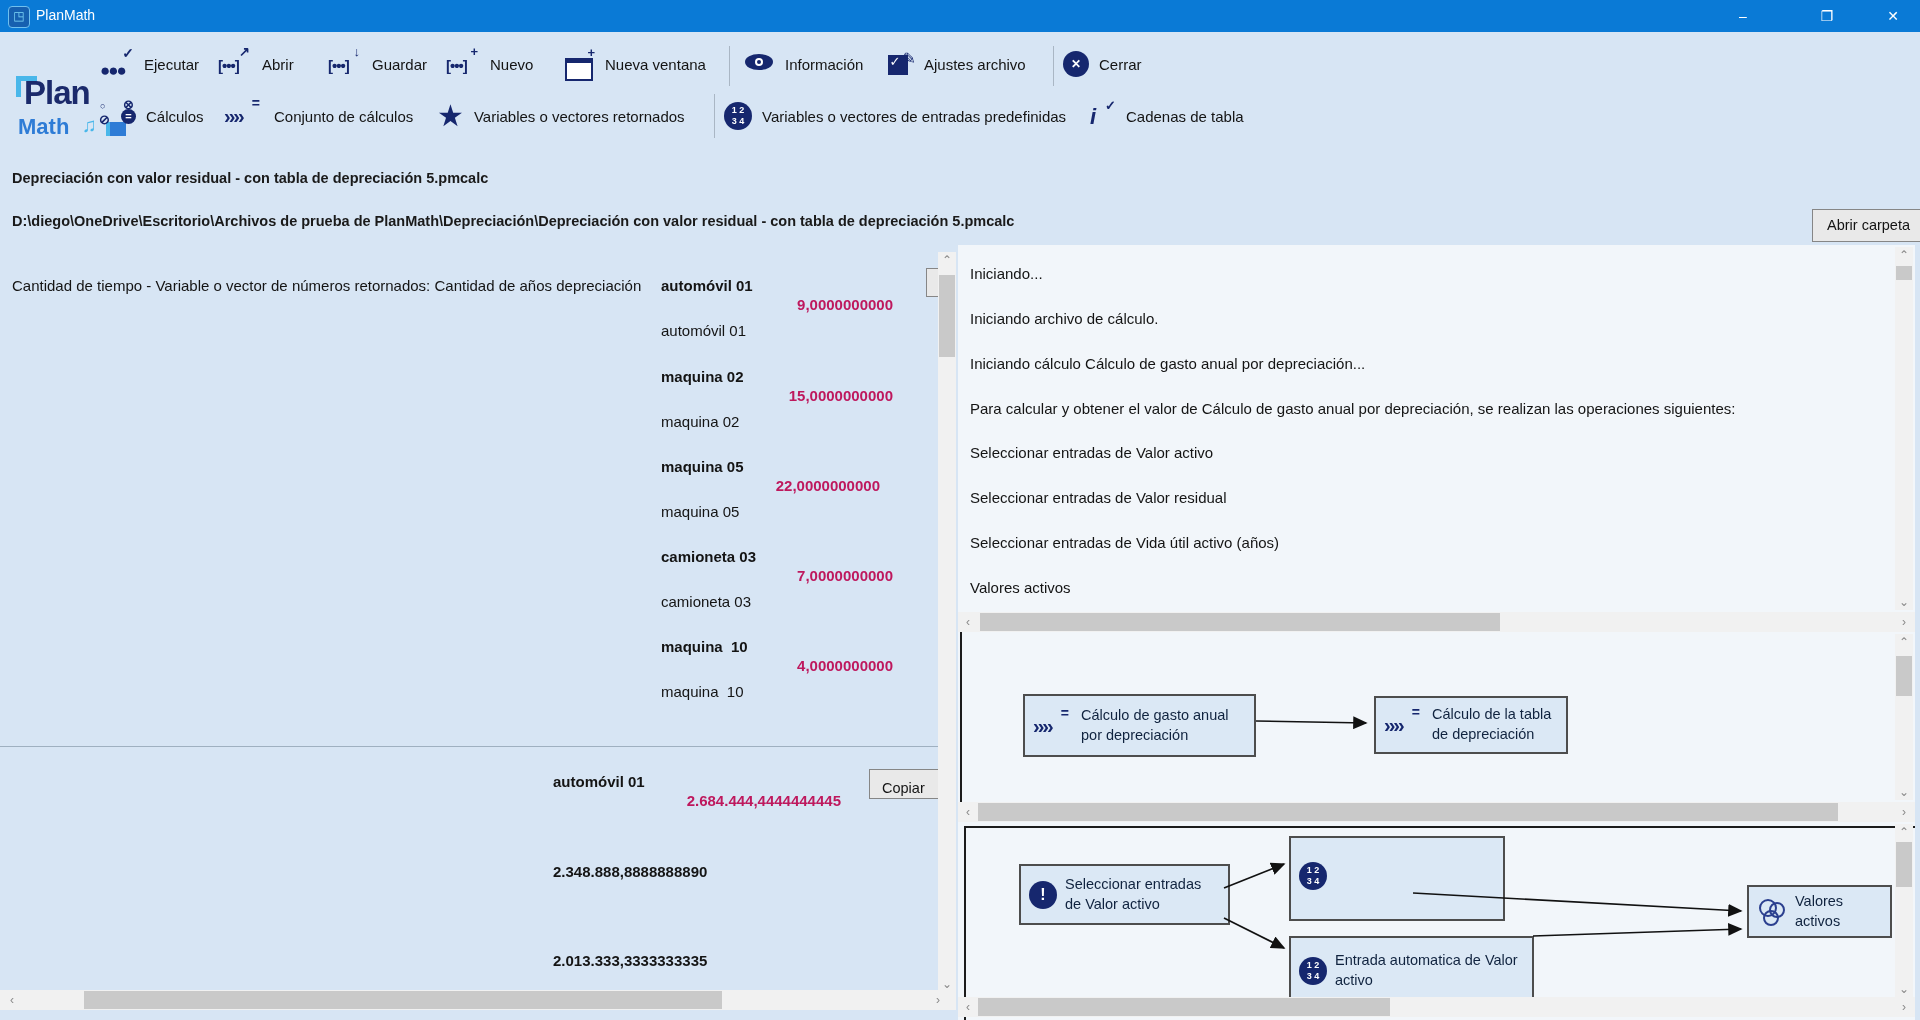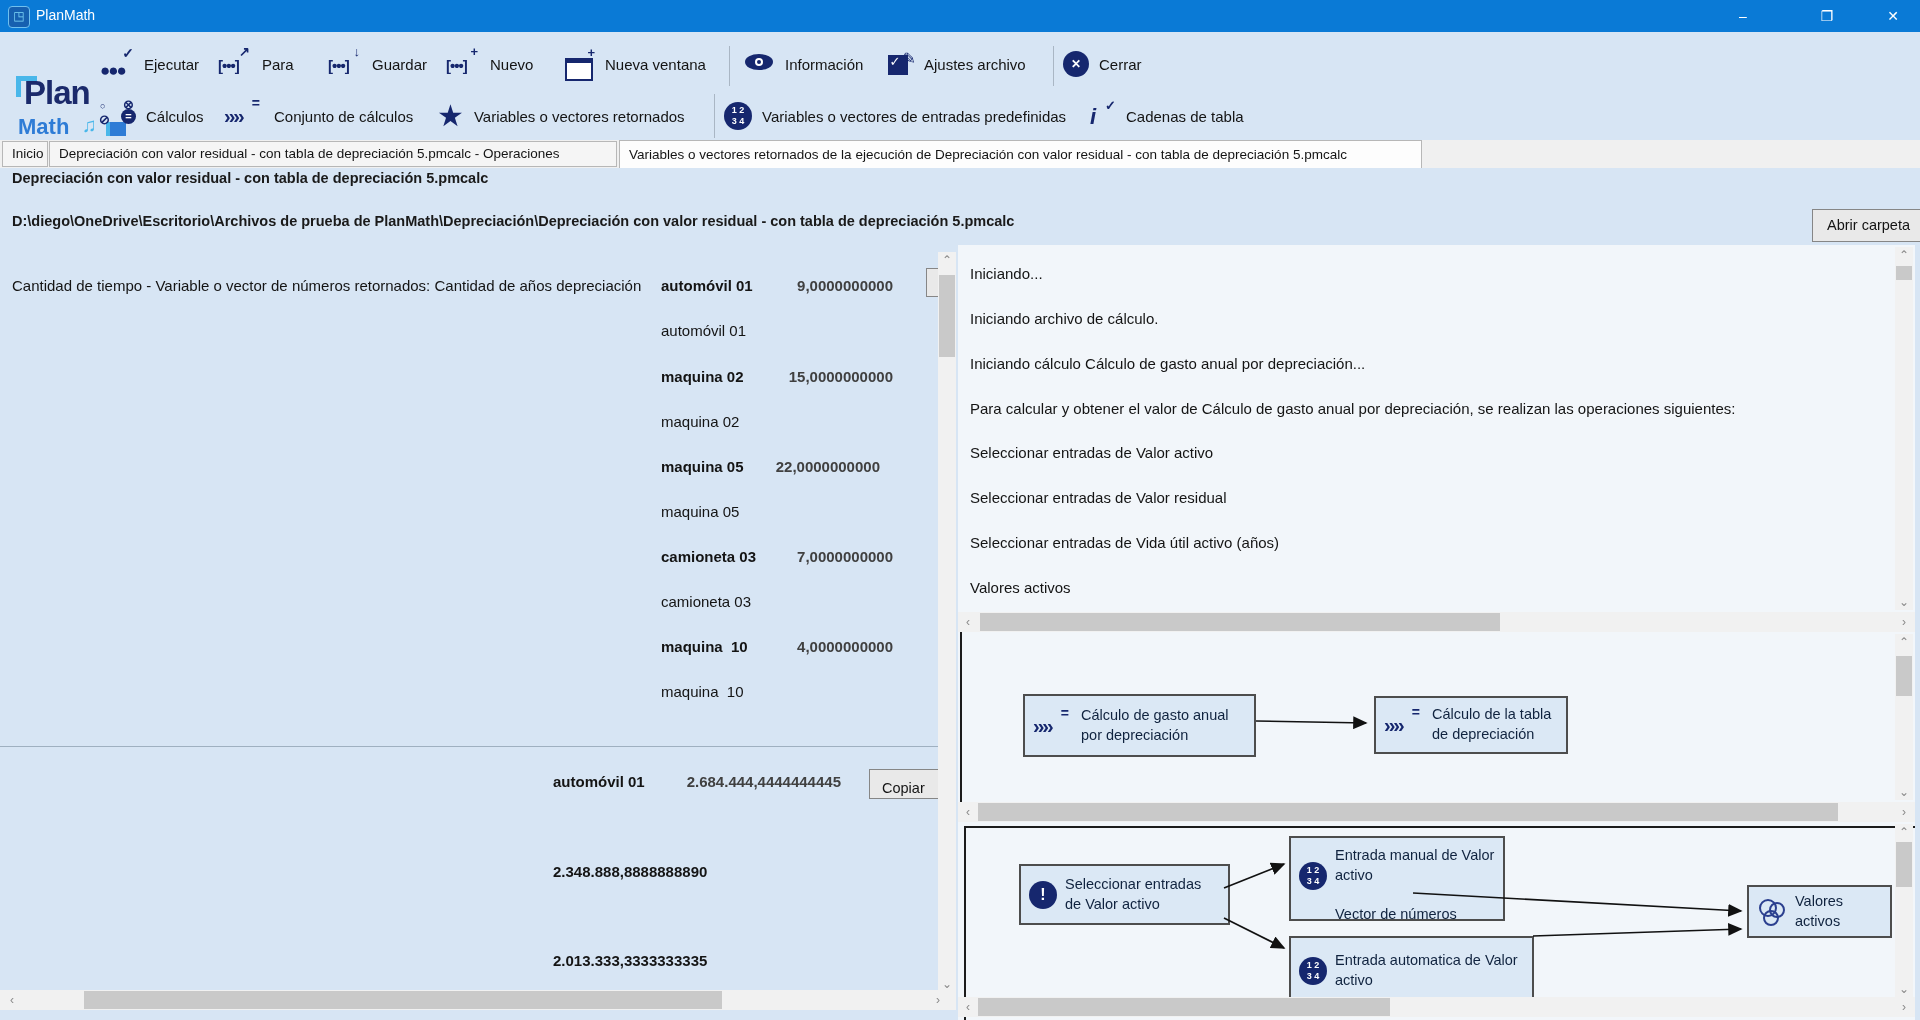--- a/index.html
+++ b/index.html
@@ -72,21 +72,21 @@
   
   .hline{position:absolute;left:12px;font-size:14.5px;font-weight:700;white-space:nowrap;}
   .btn{position:absolute;box-sizing:border-box;background:#e9e9e9;border:1px solid #868686;font-size:14.5px;
        text-align:center;color:#141414;}
 
   
   .leftpanel{position:absolute;left:0;top:245px;width:956px;height:775px;overflow:hidden;background:#d7e5f4;}
   .wpanel{position:absolute;background:#f2f6fa;}
   .lab{position:absolute;font-size:15px;white-space:nowrap;color:#141414;}
   .name{position:absolute;font-size:15px;white-space:pre;color:#141414;}
-  .val{position:absolute;font-size:15px;text-align:right;white-space:nowrap;color:#404040;}
+  .val{position:absolute;font-size:15px;text-align:right;white-space:nowrap;color:#be185d;margin-top:19px;}
   .b{font-weight:700;}
   .divline{position:absolute;height:1px;background:#9fb0c0;}
   .logline{position:absolute;font-size:15px;white-space:nowrap;color:#141414;}
 
   
   .dbox{position:absolute;box-sizing:border-box;background:#dbe8f5;border:2px solid #4d4d4d;
         display:flex;align-items:center;gap:8px;padding:4px 8px;font-size:14.5px;color:#10233f;}
   .dbox .txt{line-height:1.35;}
   .ic-alert{min-width:28px;width:28px;height:28px;border-radius:50%;background:#16276e;color:#fff;
         text-align:center;line-height:28px;font-weight:700;font-size:16px;}
@@ -131,21 +131,21 @@
             <span class="dots">●●●</span>
             <span class="chk">✓</span>
           </span>
         <span class="lbl">Ejecutar</span>
       </div>
       <div class="tbitem" style="left:218px;">
         <span class="nicon ic-brk">
             <span class="b">[•••]</span>
             <span class="m">↗</span>
           </span>
-        <span class="lbl">Para</span>
+        <span class="lbl">Abrir</span>
       </div>
       <div class="tbitem" style="left:328px;">
         <span class="nicon ic-brk">
             <span class="b">[•••]</span>
             <span class="m">↓</span>
           </span>
         <span class="lbl">Guardar</span>
       </div>
       <div class="tbitem" style="left:446px;">
         <span class="nicon ic-brk">
@@ -215,25 +215,20 @@
       <div class="tbitem" style="left:1086px;">
         <span class="nicon ic-txt">
             <span class="i">i</span>
             <span class="pn">✓</span>
           </span>
         <span class="lbl">Cadenas de tabla</span>
       </div>
     </div>
   </div>
 
-  <div class="tabbar">
-    <div class="tab" style="left:2px;width:46px;">Inicio</div>
-    <div class="tab" style="left:49px;width:568px;">Depreciación con valor residual - con tabla de depreciación 5.pmcalc - Operaciones</div>
-    <div class="tab active" style="left:619px;width:803px;">Variables o vectores retornados de la ejecución de Depreciación con valor residual - con tabla de depreciación 5.pmcalc</div>
-  </div>
 
   <div class="hline" style="top:170px;">Depreciación con valor residual - con tabla de depreciación 5.pmcalc</div>
   <div class="hline" style="top:213px;">D:\diego\OneDrive\Escritorio\Archivos de prueba de PlanMath\Depreciación\Depreciación con valor residual - con tabla de depreciación 5.pmcalc</div>
   <div class="btn" style="left:1812px;top:209px;width:113px;height:33px;line-height:31px;">Abrir carpeta</div>
 
   <div class="leftpanel">
     <div class="lab" style="left:12px;top:32px;">Cantidad de tiempo - Variable o vector de números retornados: Cantidad de años depreciación</div>
 
     <div class="name b" style="left:661px;top:32px;">automóvil 01</div>
     <div class="val b" style="left:700px;top:32px;width:193px;">9,0000000000</div>
@@ -338,21 +333,20 @@
     <div class="dbox" style="left:61px;top:42px;width:211px;height:61px;">
       <span class="ic-alert">!</span>
       <span class="txt">Seleccionar entradas de Valor activo</span>
     </div>
 
     <div class="dbox" style="left:331px;top:14px;width:216px;height:85px;align-items:flex-start;padding-top:8px;">
       <span class="nicon ic-num ic-num2" style="margin-top:16px;">
         <span>1 2</span><br>
         <span>3 4</span>
       </span>
-      <span class="txt"><span>Entrada manual de Valor activo</span><br><br><span>Vector de números</span></span>
     </div>
 
     <div class="dbox" style="left:331px;top:114px;width:245px;height:70px;">
       <span class="nicon ic-num ic-num2">
         <span>1 2</span><br>
         <span>3 4</span>
       </span>
       <span class="txt">Entrada automatica de Valor activo</span>
     </div>
 

